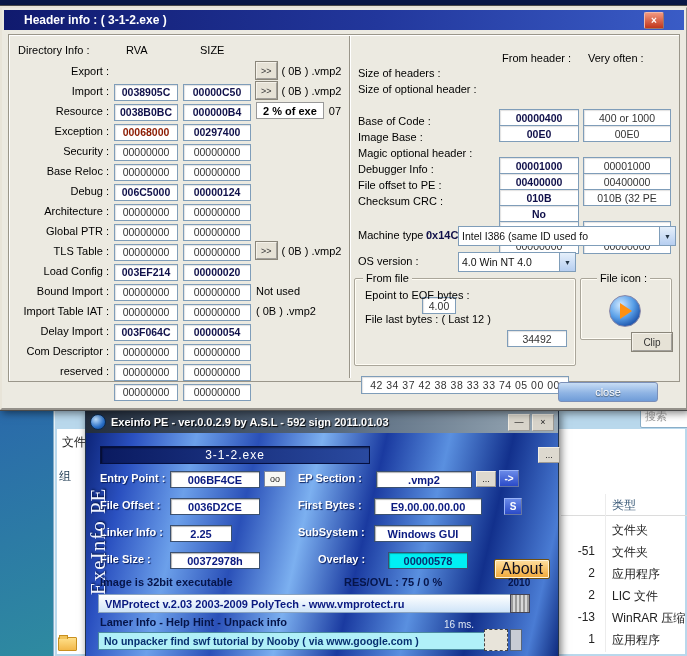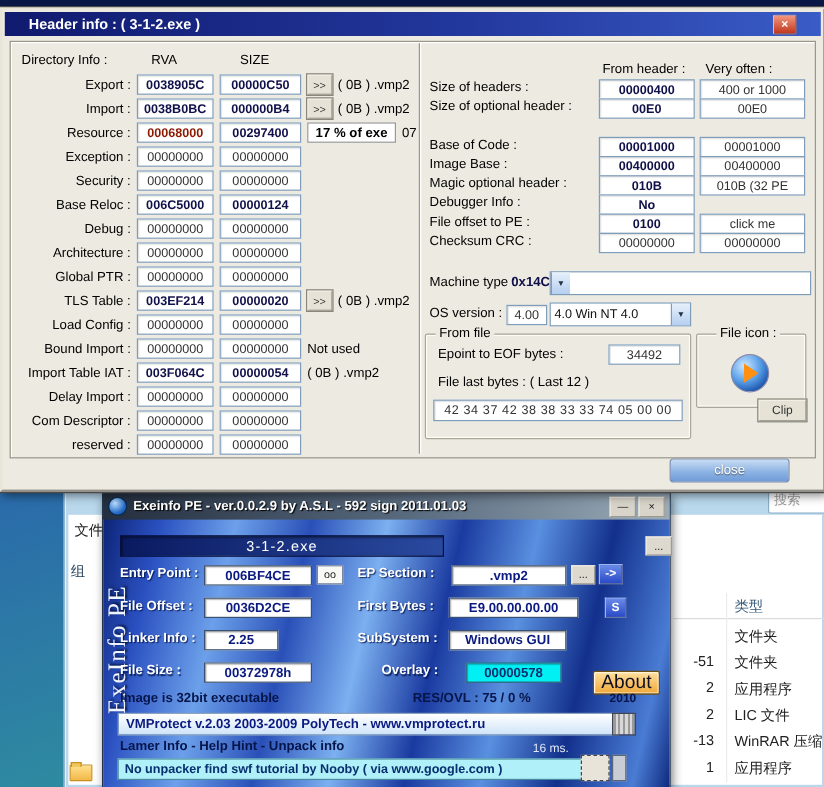--- a/index.html
+++ b/index.html
@@ -37,21 +37,21 @@
   .hw-x{margin-left:auto;width:18px;height:15px;background:linear-gradient(#f2977f,#c0361c);
     border:1px outset #f0b8a8;border-radius:2px;color:#fff;font-size:10px;font-weight:bold;
     display:flex;align-items:center;justify-content:center;}
   .hw-panel{position:absolute;left:6px;top:26px;width:670px;height:346px;
     border:1px solid #9a968a;box-shadow:inset 1px 1px 0 #fff;}
   .hw-div{position:absolute;left:347px;top:28px;width:1px;height:342px;background:#9a968a;box-shadow:1px 0 0 #fff;}
   .dir-head{position:absolute;top:36px;font-size:11px;color:#000;}
   .dir-row{position:absolute;left:12px;height:17px;display:flex;align-items:center;gap:5px;}
   .dir-label{width:95px;text-align:right;font-size:11px;white-space:nowrap;}
   .field{background:#fff;border:1px solid #7f9db9;box-shadow:inset 1px 1px 1px rgba(0,0,0,.12);
-    height:15px;font-size:10.5px;display:flex;align-items:center;justify-content:center;color:#333;white-space:nowrap;}
+    height:15px;font-size:10.5px;display:flex;align-items:center;justify-content:center;color:#333;white-space:nowrap;margin-top:43px;}
   .w62{width:62px;} .w66{width:66px;}
   .bold{font-weight:bold;color:#10104a;}
   .red{font-weight:bold;color:#8b1a00;}
   .btn3d{height:15px;background:#e6e2d6;border:1px outset #f5f2ea;outline:1px solid #8a867a;
     font-size:9px;color:#333;display:flex;align-items:center;justify-content:center;padding:0 4px;white-space:nowrap;}
   .dir-note{font-size:11px;white-space:nowrap;}
   .res-box{background:#fff;border:1px solid #999;font-weight:bold;font-size:11px;padding:0 6px;height:15px;
     display:flex;align-items:center;white-space:nowrap;}
   .rh-col{position:absolute;top:44px;font-size:11px;}
   .r-row{position:absolute;left:356px;width:316px;height:16px;}
@@ -237,21 +237,21 @@
     <div class="dir-label">Import :</div>
     <div class="field w62 bold">0038B0BC</div>
     <div class="field w66 bold">000000B4</div>
     <div class="btn3d">&gt;&gt;</div>
     <div class="dir-note">( 0B ) .vmp2</div>
   </div>
   <div class="dir-row" style="top:94px">
     <div class="dir-label">Resource :</div>
     <div class="field w62 red">00068000</div>
     <div class="field w66 bold">00297400</div>
-    <div class="res-box">17 % of exe</div>
+    <div class="res-box">2 % of exe</div>
     <div class="dir-note">07</div>
   </div>
   <div class="dir-row" style="top:114px">
     <div class="dir-label">Exception :</div>
     <div class="field w62">00000000</div>
     <div class="field w66">00000000</div>
   </div>
   <div class="dir-row" style="top:134px">
     <div class="dir-label">Security :</div>
     <div class="field w62">00000000</div>
@@ -357,20 +357,21 @@
   <div class="r-row" style="top:186px">
     <div class="r-label">Checksum CRC :</div>
     <div class="field rbox1">00000000</div>
     <div class="field rbox2">00000000</div>
   </div>
 
   <div class="r-row" style="top:220px">
     <div class="r-label">Machine type :</div>
     <div class="mt-value">0x14C</div>
     <div class="combo" style="left:100px;width:216px">
+      <div class="combo-text">Intel I386 (same ID used fo</div>
       <div class="combo-arrow">▼</div>
     </div>
   </div>
   <div class="r-row" style="top:246px">
     <div class="r-label">OS version   :</div>
     <div class="field" style="position:absolute;left:64px;top:0;width:32px">4.00</div>
     <div class="combo" style="left:100px;width:116px">
       <div class="combo-text">4.0 Win NT 4.0</div>
       <div class="combo-arrow">▼</div>
     </div>

